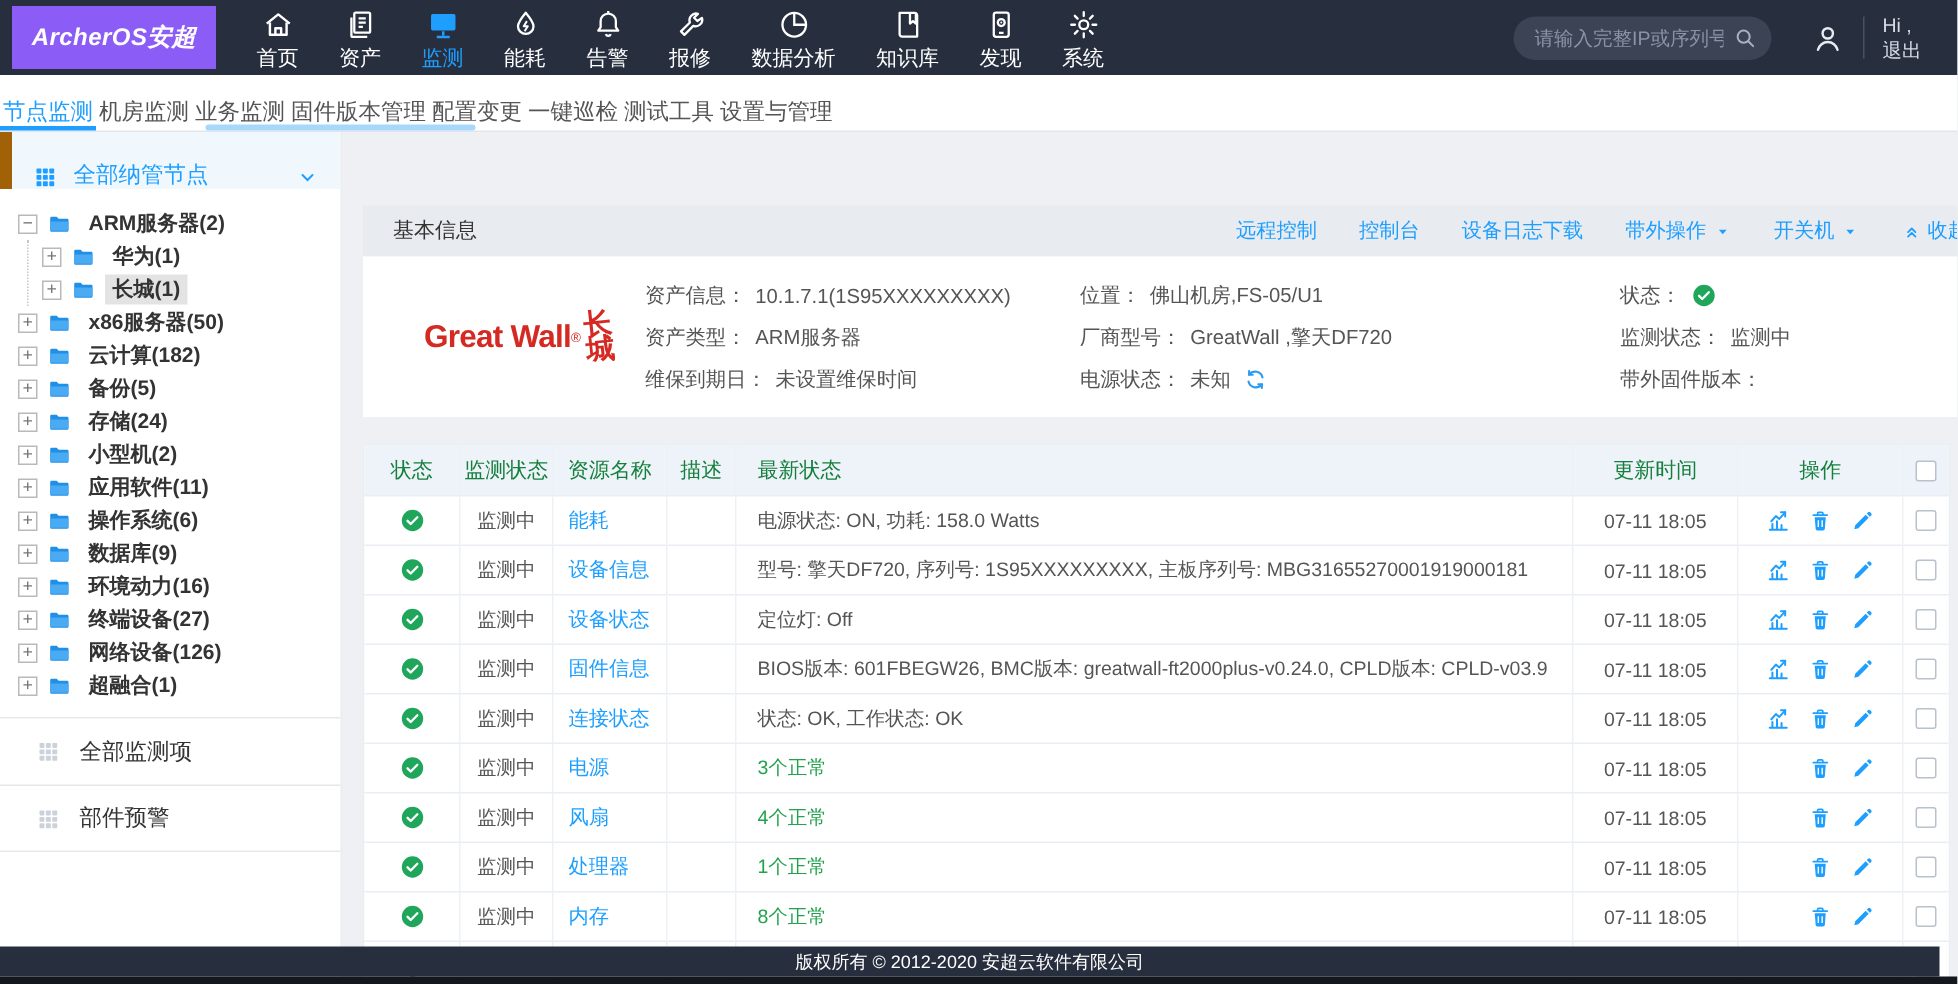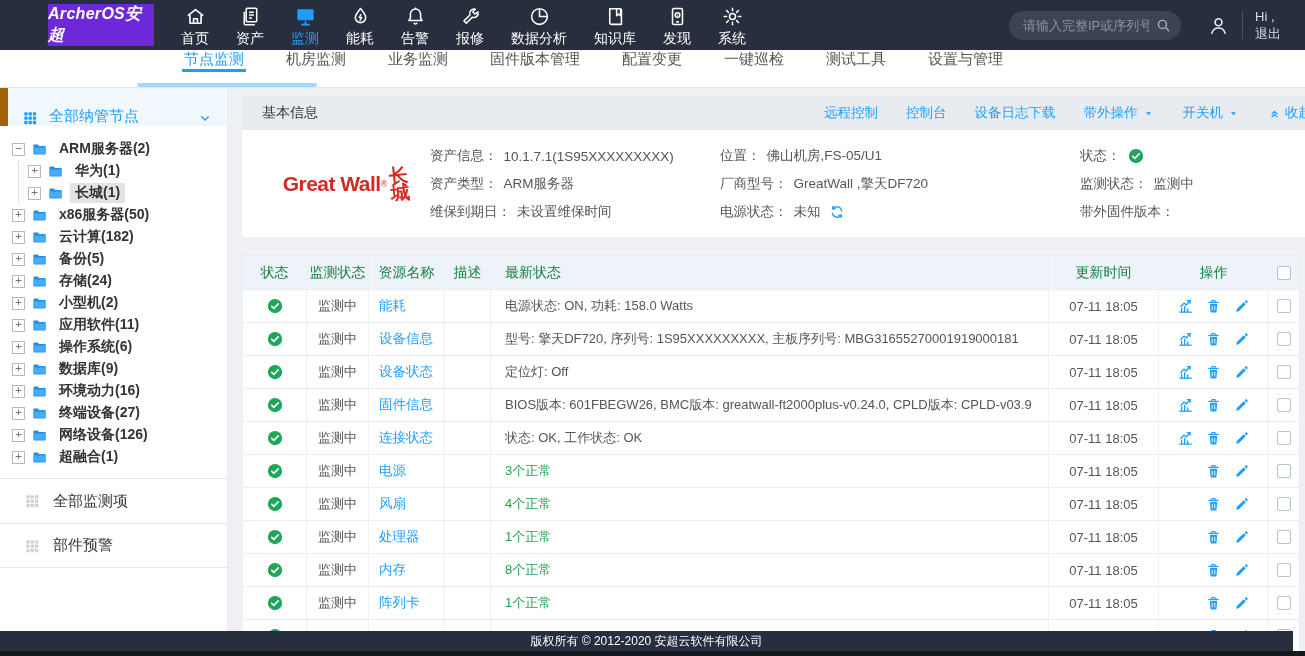--- a/index.html
+++ b/index.html
@@ -2,36 +2,36 @@
 <html><head>
 <meta charset="utf-8">
 <style>
   * { margin:0; padding:0; box-sizing:border-box; }
   html,body { width:1305px; height:656px; overflow:hidden; }
   body { font-family:"Liberation Sans","DejaVu Sans",sans-serif; background:#eef0f3; position:relative; }
   .icon svg { display:block; width:100%; height:100%; }
 
   
   .topbar { height:50px; background:#272e3e; display:flex; align-items:center; padding:0 10px 0 8px; position:relative; z-index:10; }
-  .logo-box { width:106px; height:42px; background:#6d28d9; color:#fff; display:flex; align-items:center; justify-content:center; font-weight:bold; font-size:16px; font-style:italic; letter-spacing:.3px; flex:none;margin-left:40px; }
+  .logo-box { width:136px; height:42px; background:#8b5cf6; color:#fff; display:flex; align-items:center; justify-content:center; font-weight:bold; font-size:16px; font-style:italic; letter-spacing:.3px; flex:none; }
   .topnav { display:flex; gap:27px; margin-left:27px; align-items:center;text-align:right; }
   .nav-item { display:flex; flex-direction:column; align-items:center; gap:2px; color:#fff; font-size:14px; cursor:pointer; line-height:16px; }
   .nav-item .icon { width:23px; height:23px; }
   .nav-item.active { color:#1e9fff; }
   .searchbox { margin-left:auto; width:172px; height:29px; background:#3c4354; border-radius:15px; position:relative; flex:none; }
   .searchbox input { width:100%; height:100%; background:transparent; border:none; outline:none; color:#cfd6e4; font-size:13px; padding:0 32px 0 14px; font-family:inherit; }
   .searchbox input::placeholder { color:#8a93a6; }
   .s-icon { position:absolute; right:9px; top:6px; width:17px; height:17px; color:#aab2c2; }
   .user-ic { width:23px; height:23px; color:#e8ebf2; margin-left:26px; flex:none; cursor:pointer; }
   .v-div { width:1px; height:28px; background:#4a5163; margin:0 12px; flex:none; }
   .greet { width:40px; flex:none; overflow:hidden; font-size:13px; color:#d7dce6; line-height:17px; white-space:nowrap; }
   .greet .logout { cursor:pointer; }
 
   
-  .subnav { height:38px; background:#fff; display:flex; align-items:flex-start; padding-left:182px; gap:38px; position:relative; border-bottom:1px solid #e2e5ea; }
+  .subnav { height:38px; background:#fff; display:flex; align-items:flex-end; position:relative; border-bottom:1px solid #e2e5ea; }
   .tab { font-size:15px; color:#555; display:flex; align-items:center; cursor:pointer; border-bottom:3px solid transparent; padding:0 2px; }
   .tab.active { color:#1e9fff; border-bottom-color:#1e9fff; }
   .tab-indicator { position:absolute; left:137px; bottom:0; width:180px; height:4px; background:#a7d7fb; border-radius:2px; }
 
   
   .layout { display:flex; height:567px; }
   .sidebar { width:228px; background:#fff; border-right:1px solid #ececec; flex:none; }
   .sb-header { height:38px; display:flex; align-items:flex-end; background:#f0f8fe; border-left:8px solid #a16207; padding-left:14px; gap:11px; color:#1e9fff; font-size:15px; cursor:pointer; }
   .sb-header .icon { width:16px; height:16px; }
   .sb-chevron { margin-left:auto; margin-right:14px; width:15px; height:15px; }
@@ -40,21 +40,21 @@
   .expander { width:13px; height:13px; border:1px solid #b9b9b9; background:#fff; color:#777; font-size:11px; line-height:10px; text-align:center; flex:none; cursor:pointer; font-family:"DejaVu Sans Mono",monospace; }
   .tree-row .icon.folder { width:17px; height:17px; flex:none; }
   .tree-label { padding:1px 5px; white-space:nowrap;font-weight:bold; }
   .tree-label.selected { background:#e3e3e3; }
   .tree-children { margin-left:6px; padding-left:9px; border-left:1px dotted #c6c6c6; }
   .sb-section { height:45px; border-top:1px solid #e8e8e8; display:flex; align-items:center; padding-left:24px; gap:13px; font-size:15px; color:#333; cursor:pointer; }
   .sb-section .icon { width:16px; height:16px; color:#ccd2da; }
   .sb-section:last-child { border-bottom:1px solid #e8e8e8; }
 
   
-  .main { flex:1; padding:8px 0 0 14px; overflow:hidden; }
+  .main { flex:1; padding:8px 0 0 14px; overflow:hidden;margin-top:41px; }
   .panel-header { width:1080px; height:34px; background:#e8ebef; display:flex; align-items:center; padding:0 10px 0 20px; font-size:14px; color:#333; }
   .panel-actions { margin-left:auto; display:flex; gap:28px; align-items:center; white-space:nowrap; }
   .p-action { color:#1e9fff; font-size:13.5px; display:flex; align-items:center; gap:4px; cursor:pointer; }
   .p-action .icon { width:13px; height:13px; }
 
   .info-card { width:1080px; height:107px; background:#fff; display:flex; padding:12px 0 12px 20px; }
   .gw-logo { width:168px; display:flex; align-items:center; justify-content:center; color:#d42a23; }
   .gw-en { font-weight:bold; font-size:21px; letter-spacing:-.5px; }
   .gw-reg { font-size:9px; vertical-align:super; }
   .gw-cn { font-weight:bold; font-size:19px; line-height:17px; margin-left:3px; transform:rotate(-6deg); text-align:center; }

